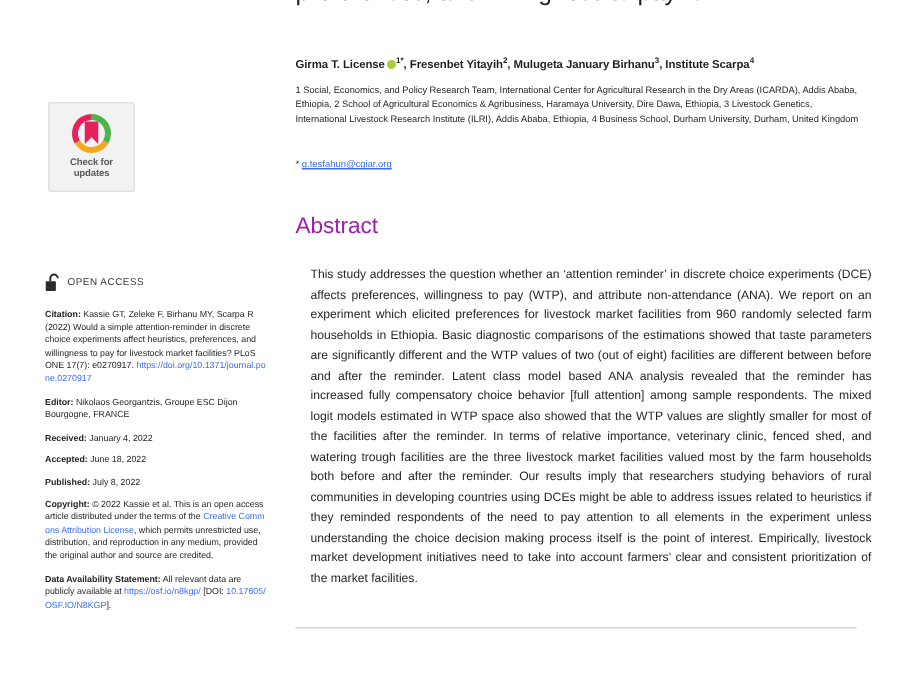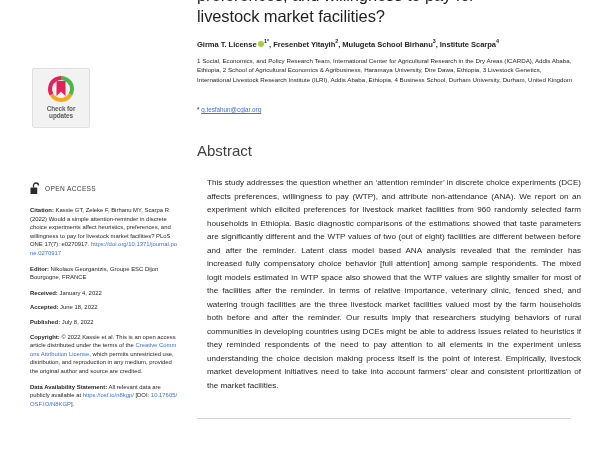--- a/index.html
+++ b/index.html
@@ -147,21 +147,21 @@
   }
   .corresp a { color: #3c6df0; text-decoration: underline; }
 
   .abstract-h {
     position: absolute;
     left: 197px;
     top: 142px;
     margin: 0;
     font-size: 15px;
     font-weight: 400;
-    color: #404040;
+    color: #a21caf;
   }
 
   .abstract-body {
     position: absolute;
     left: 197px;
     top: 176px;
     width: 374px;
     font-size: 8.1px;
     line-height: 13.5px;
     color: #231f20;
@@ -237,28 +237,27 @@
       <p>
         <b>Data Availability Statement:</b><span> All relevant data are publicly available at </span><a class="lnk" href="#">https://osf.io/n8kgp/</a><span> [DOI: </span><a class="lnk" href="#">10.17605/OSF.IO/N8KGP</a><span>].</span>
       </p>
 
     </div>
   </div>
 
   <div class="title-clip">
     <h1 class="title">
       <span>preferences, and willingness to pay for</span><br>
-      <span>livestock market facilities?</span>
     </h1>
   </div>
 
   <div class="authors">
     <span>Girma T. License</span><span class="orcid"></span><sup>1</sup><sup>*</sup>,
     <span>Fresenbet Yitayih</span><sup>2</sup>,
-    <span>Mulugeta School Birhanu</span><sup>3</sup>,
+    <span>Mulugeta January Birhanu</span><sup>3</sup>,
     <span>Institute Scarpa</span><sup>4</sup>
   </div>
 
   <div class="affil">1 Social, Economics, and Policy Research Team, International Center for Agricultural Research in the Dry Areas (ICARDA), Addis Ababa, Ethiopia, 2 School of Agricultural Economics &amp; Agribusiness, Haramaya University, Dire Dawa, Ethiopia, 3 Livestock Genetics, International Livestock Research Institute (ILRI), Addis Ababa, Ethiopia, 4 Business School, Durham University, Durham, United Kingdom</div>
 
   <div class="corresp">
     <span>*</span>
     <a href="#">g.tesfahun@cgiar.org</a>
   </div>
 

